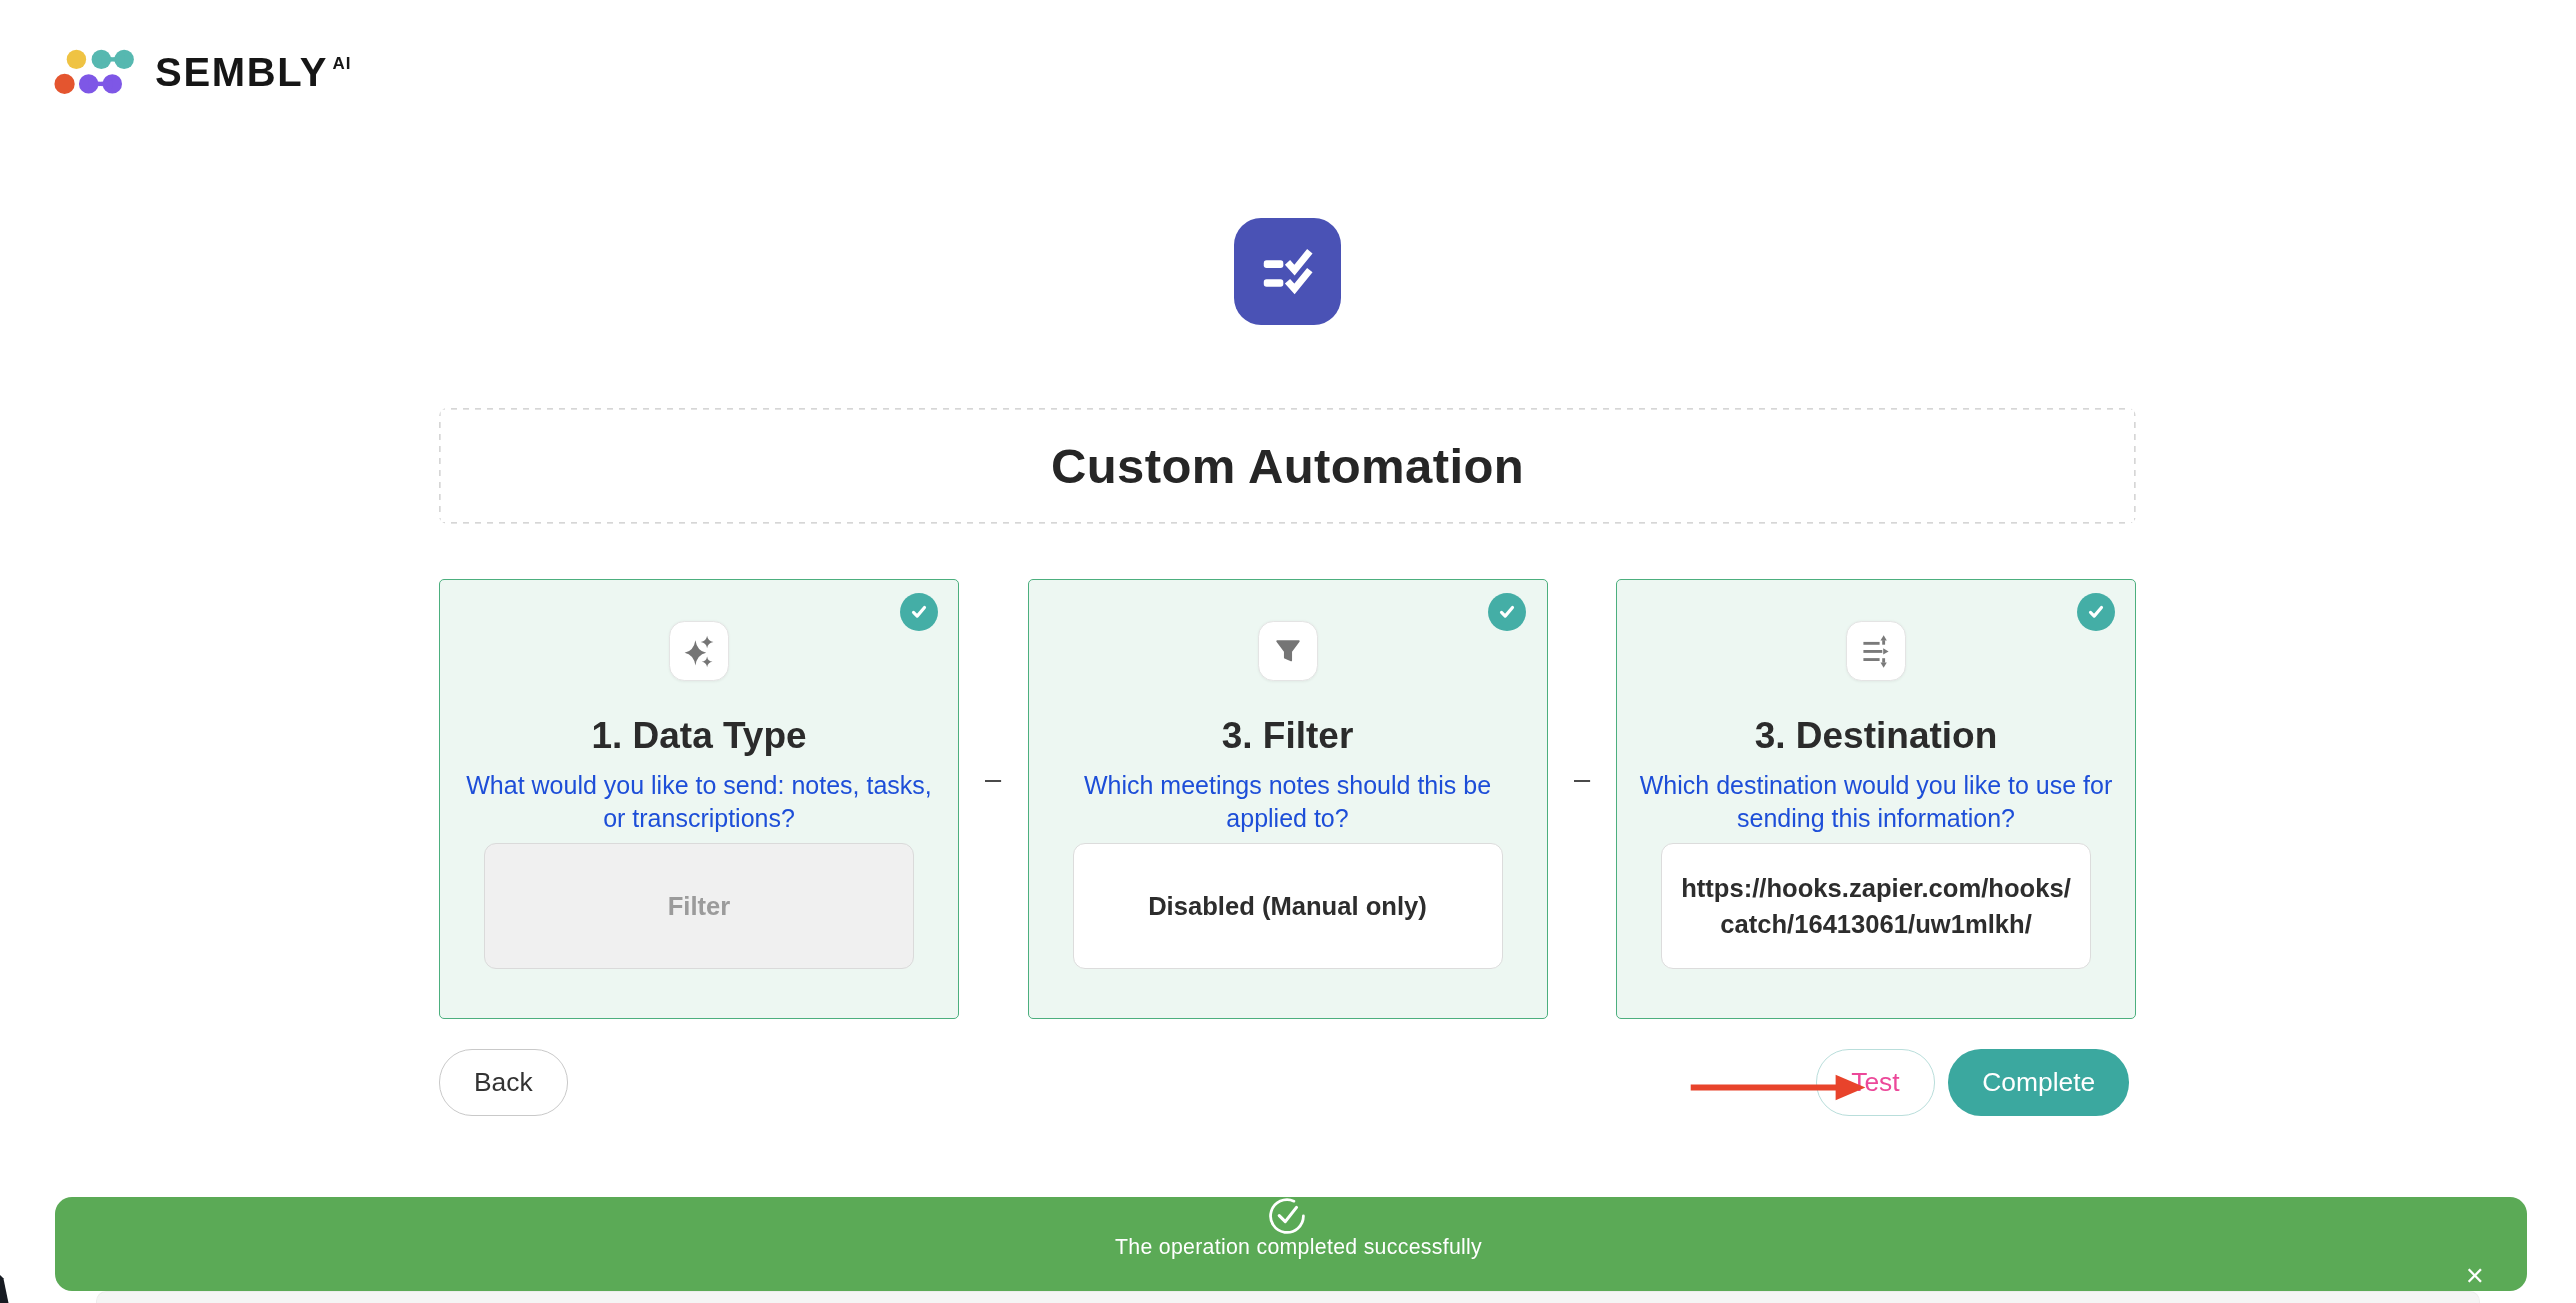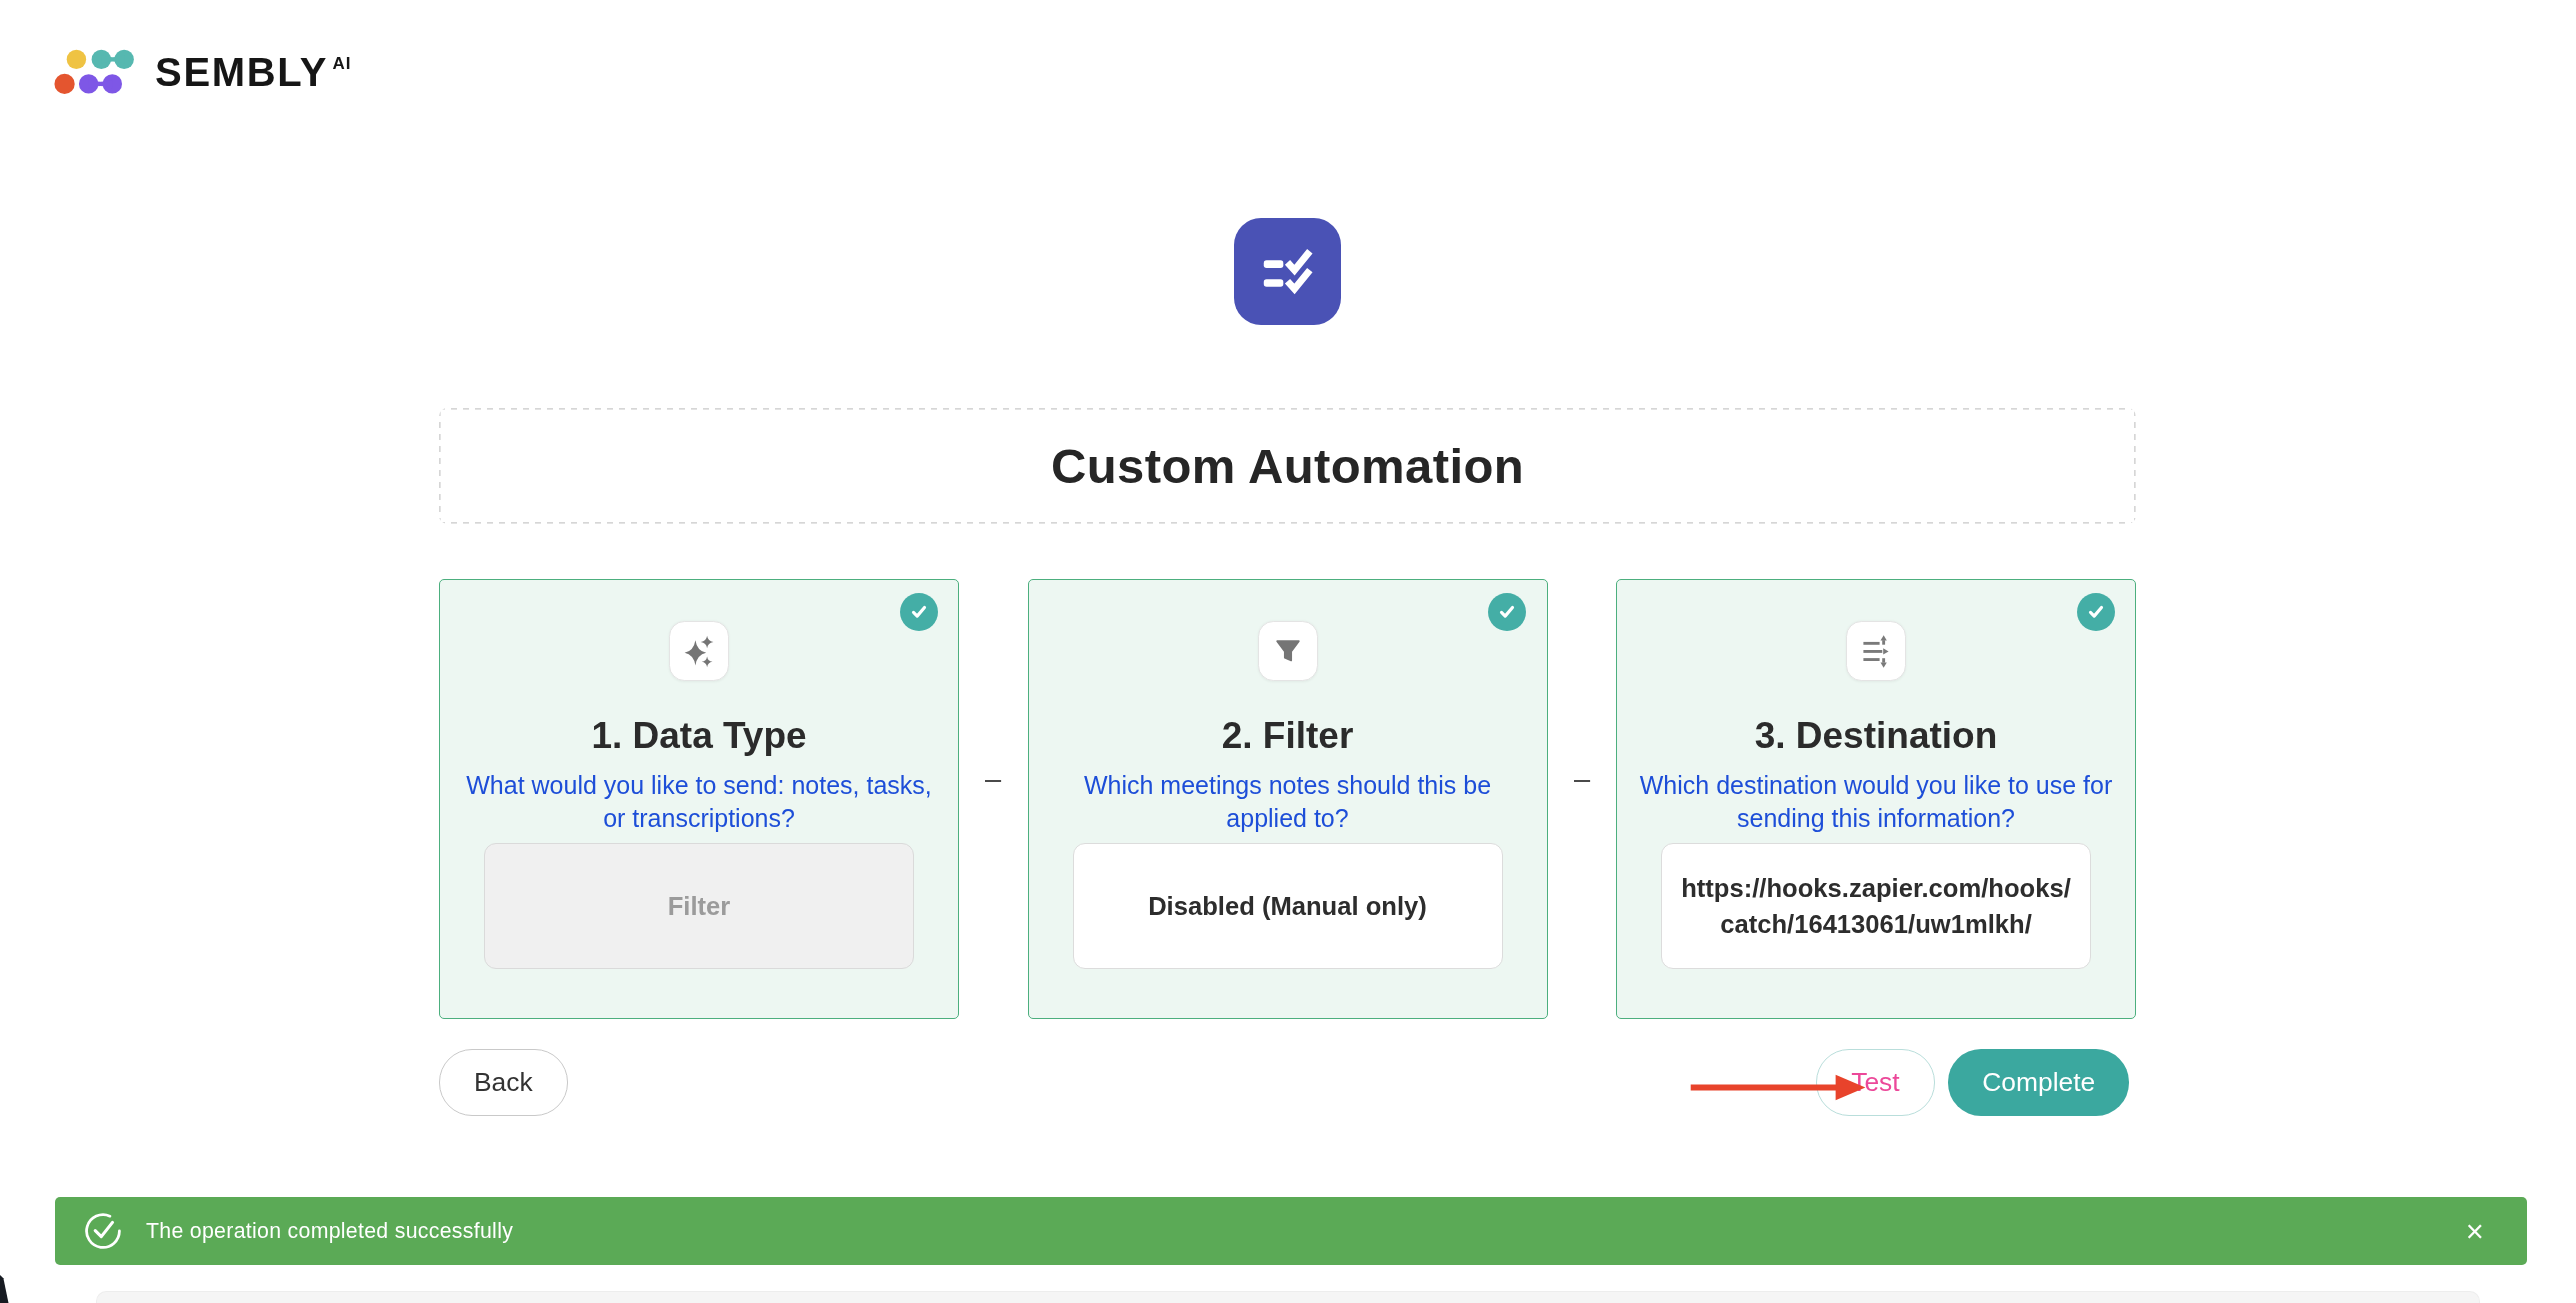--- a/index.html
+++ b/index.html
@@ -68,22 +68,22 @@
     background:#fff;cursor:pointer;padding:0 34px;display:inline-flex;align-items:center;justify-content:center;
   }
   .btn.back{border:1.7px solid #c9c9c9;color:#333333;min-width:113px;box-sizing:border-box;}
   .right-actions{display:flex;align-items:center;gap:13.6px;margin-right:6.8px;}
   .btn.test{border:1.7px solid #b9dedb;color:#ec4899;min-width:106px;box-sizing:border-box;}
   .btn.complete{border:none;background:#3ba89f;color:#ffffff;min-width:171px;}
   
   .annotation-arrow{position:absolute;left:1689px;top:1072px;pointer-events:none;}
   
   .toast{
-    position:absolute;left:55px;top:1197px;width:2472px;height:68px;background:#5baa56;border-radius:5px;
-    box-sizing:border-box;display:flex;align-items:center;padding:0 38px 0 29px;color:#ffffff;
+    position:absolute;left:55px;top:1197px;width:2472px;height:94px;background:#5baa56;border-radius:17px;
+    box-sizing:border-box;display:flex;align-items:center;padding:0 38px 0 29px;color:#ffffff;flex-direction:column;
   }
   .toast-msg{margin-left:24px;font-size:21.3px;font-weight:500;letter-spacing:0.3px;}
   .toast-close{
     margin-left:auto;background:none;border:none;color:#ffffff;font-size:31px;font-weight:300;
     line-height:1;cursor:pointer;font-family:"Liberation Sans",sans-serif;padding:0 5.1px;
   }
   
   .under-toast{
     position:absolute;left:96px;right:96px;top:1291px;height:17px;
     background:#f5f5f5;border:0.9px solid #ededed;border-bottom:none;border-radius:10.2px 10.2px 0 0;
@@ -153,21 +153,21 @@
       <span class="badge">
         <svg width="22" height="22" viewBox="0 0 24 24" aria-hidden="true">
           <path d="M6 12.5 L10 16.5 L18 7" fill="none" stroke="#ffffff" stroke-width="3.4" stroke-linecap="round" stroke-linejoin="round"></path>
         </svg>
       </span>
       <div class="icon-box">
         <svg width="36" height="36" viewBox="0 0 40 40" aria-hidden="true">
           <path d="M8 9 L32 9 L23.5 20.5 L23.5 30.5 L16.5 27.5 L16.5 20.5 Z" fill="#757575" stroke="#757575" stroke-width="2" stroke-linejoin="round"></path>
         </svg>
       </div>
-      <h2 class="step-title">2. Filter</h2>
+      <h2 class="step-title">3. Filter</h2>
       <p class="step-desc">Which meetings notes should this be applied to?</p>
       <div class="value-box white">
         <span>Disabled (Manual only)</span>
       </div>
     </section>
 
     <span class="dash d2">–</span>
 
     <section class="card">
       <span class="badge">

